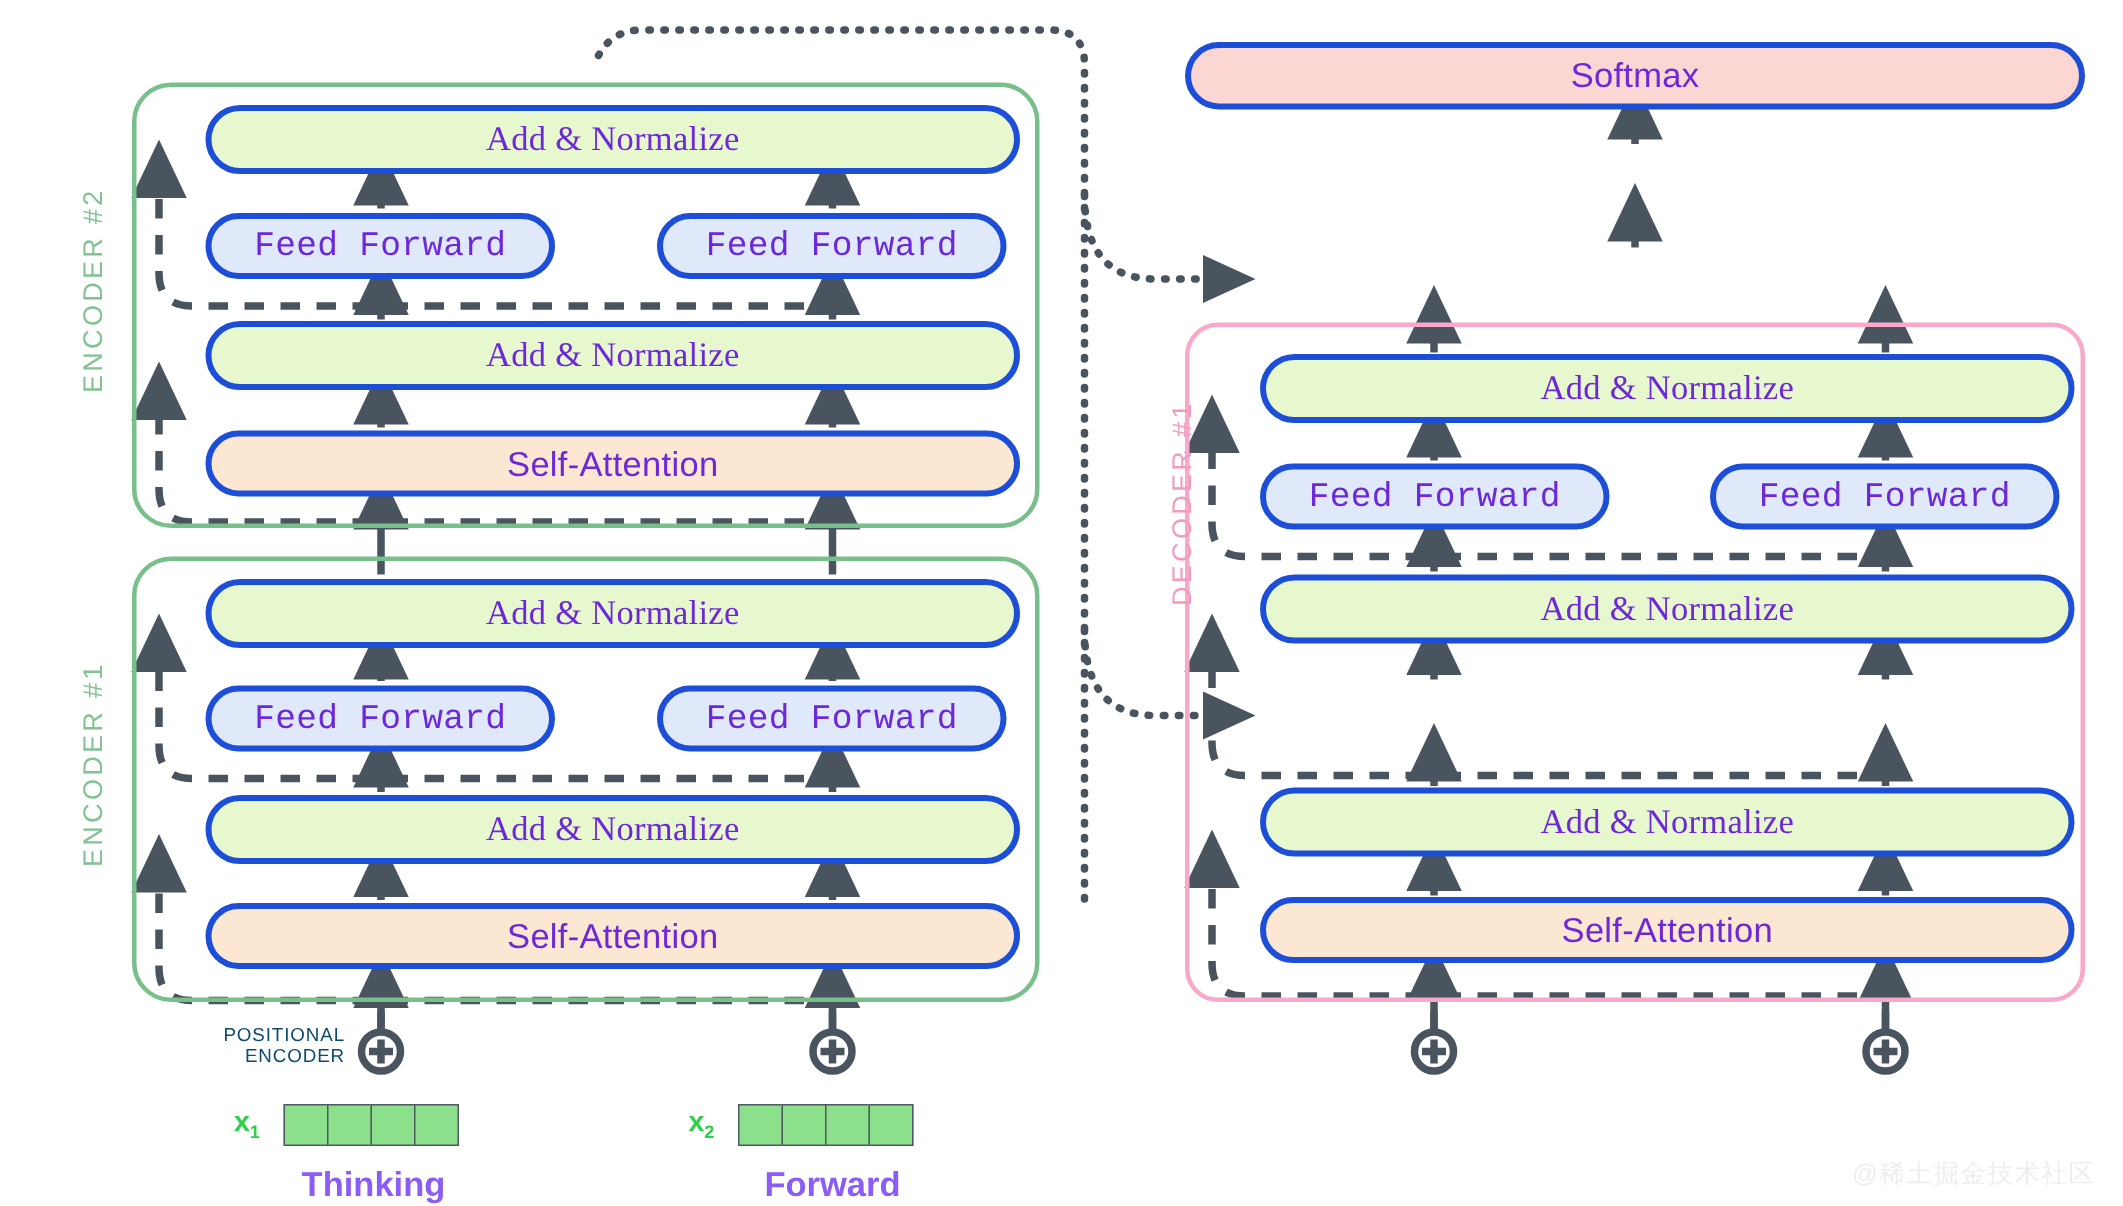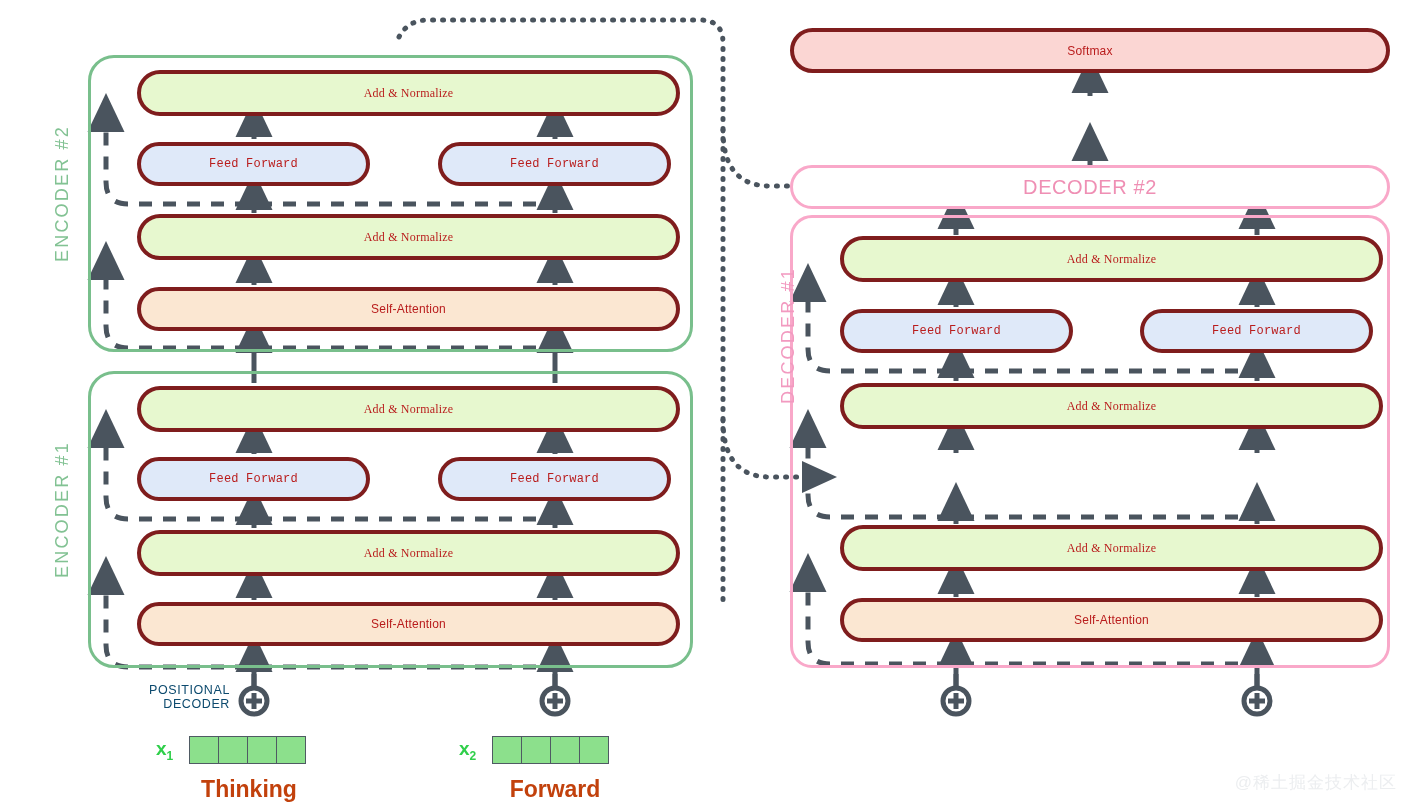--- a/index.html
+++ b/index.html
@@ -21,27 +21,27 @@
     position: absolute;
     left: 0;
     top: 0;
     width: 1415px;
     height: 804px;
     pointer-events: none;
   }
   .node {
     position: absolute;
     box-sizing: border-box;
-    border: 4px solid #7f1d1d;
+    border: 4px solid #1d4ed8;
     border-radius: 999px;
     display: flex;
     align-items: center;
     justify-content: center;
-    color: #b91c1c;
-    font-size: 12px;
+    color: #6d28d9;
+    font-size: 23px;
     letter-spacing: 0.2px;
     white-space: nowrap;
   }
   .n-green  { background: #e7f8cf; font-family: Liberation Serif, serif; }
   .n-blue   { background: #dfe9f9; font-family: Liberation Mono, monospace; }
   .n-orange { background: #fbe7d2; }
   .n-pink   { background: #fbd6d3; }
   .n-purple { background: #efd8f7; }
 
   .enc-wrap {
@@ -107,21 +107,21 @@
   .embed .cell:first-child { margin-left: 0; }
   .xlabel {
     position: absolute;
     color: #2fcf4a;
     font-size: 19px;
     font-weight: bold;
   }
   .xlabel sub { font-size: 12px; }
   .wordlabel {
     position: absolute;
-    color: #c2410c;
+    color: #8b5cf6;
     font-size: 23px;
     font-weight: bold;
     white-space: nowrap;
     text-align: center;
   }
   .watermark {
     position: absolute;
     right: 18px;
     bottom: 10px;
     color: #eceef0;
@@ -273,35 +273,34 @@
   <div class="vlabel vlabel-enc" style="left:52px; top:578px;">ENCODER #1</div>
 
   <div class="node n-green" style="left:137px; top:386px; width:543px; height:46px;">Add &amp; Normalize</div>
   <div class="node n-blue" style="left:137px; top:457px; width:233px; height:44px;">Feed Forward</div>
   <div class="node n-blue" style="left:438px; top:457px; width:233px; height:44px;">Feed Forward</div>
   <div class="node n-green" style="left:137px; top:530px; width:543px; height:46px;">Add &amp; Normalize</div>
   <div class="node n-orange" style="left:137px; top:602px; width:543px; height:44px;">Self-Attention</div>
 
   <div class="node n-pink" style="left:790px; top:28px; width:600px; height:45px;">Softmax</div>
 
-  <div class="dec2-box" style="left:790px; top:165px; width:600px; height:44px;">DECODER #2</div>
 
   <div class="dec-wrap" style="left:790px; top:215px; width:600px; height:453px;"></div>
   <div class="vlabel vlabel-dec" style="left:778px; top:404px;">DECODER #1</div>
 
   <div class="node n-green" style="left:840px; top:236px; width:543px; height:46px;">Add &amp; Normalize</div>
   <div class="node n-blue" style="left:840px; top:309px; width:233px; height:44px;">Feed Forward</div>
   <div class="node n-blue" style="left:1140px; top:309px; width:233px; height:44px;">Feed Forward</div>
   <div class="node n-green" style="left:840px; top:383px; width:543px; height:46px;">Add &amp; Normalize</div>
   <div class="node n-green" style="left:840px; top:525px; width:543px; height:46px;">Add &amp; Normalize</div>
   <div class="node n-orange" style="left:840px; top:598px; width:543px; height:44px;">Self-Attention</div>
 
   <div class="poslabel" style="left:120px; top:683px; width:110px;">
     <span>POSITIONAL</span><br>
-    <span>DECODER</span>
+    <span>ENCODER</span>
   </div>
 
   <div class="xlabel" style="left:156px; top:738px;">
     <span>x</span><sub>1</sub>
   </div>
   <div class="embed" style="left:189px; top:736px;">
     <div class="cell"></div>
     <div class="cell"></div>
     <div class="cell"></div>
     <div class="cell"></div>

